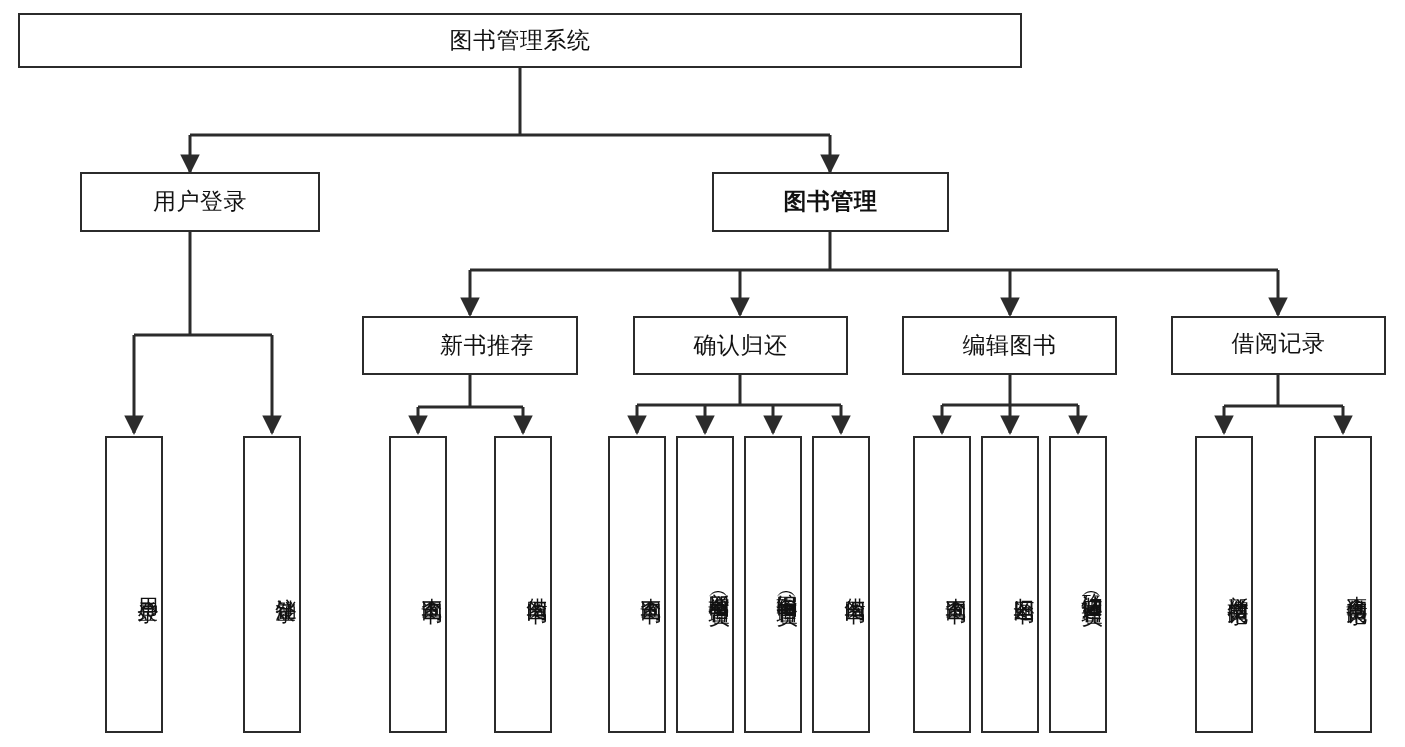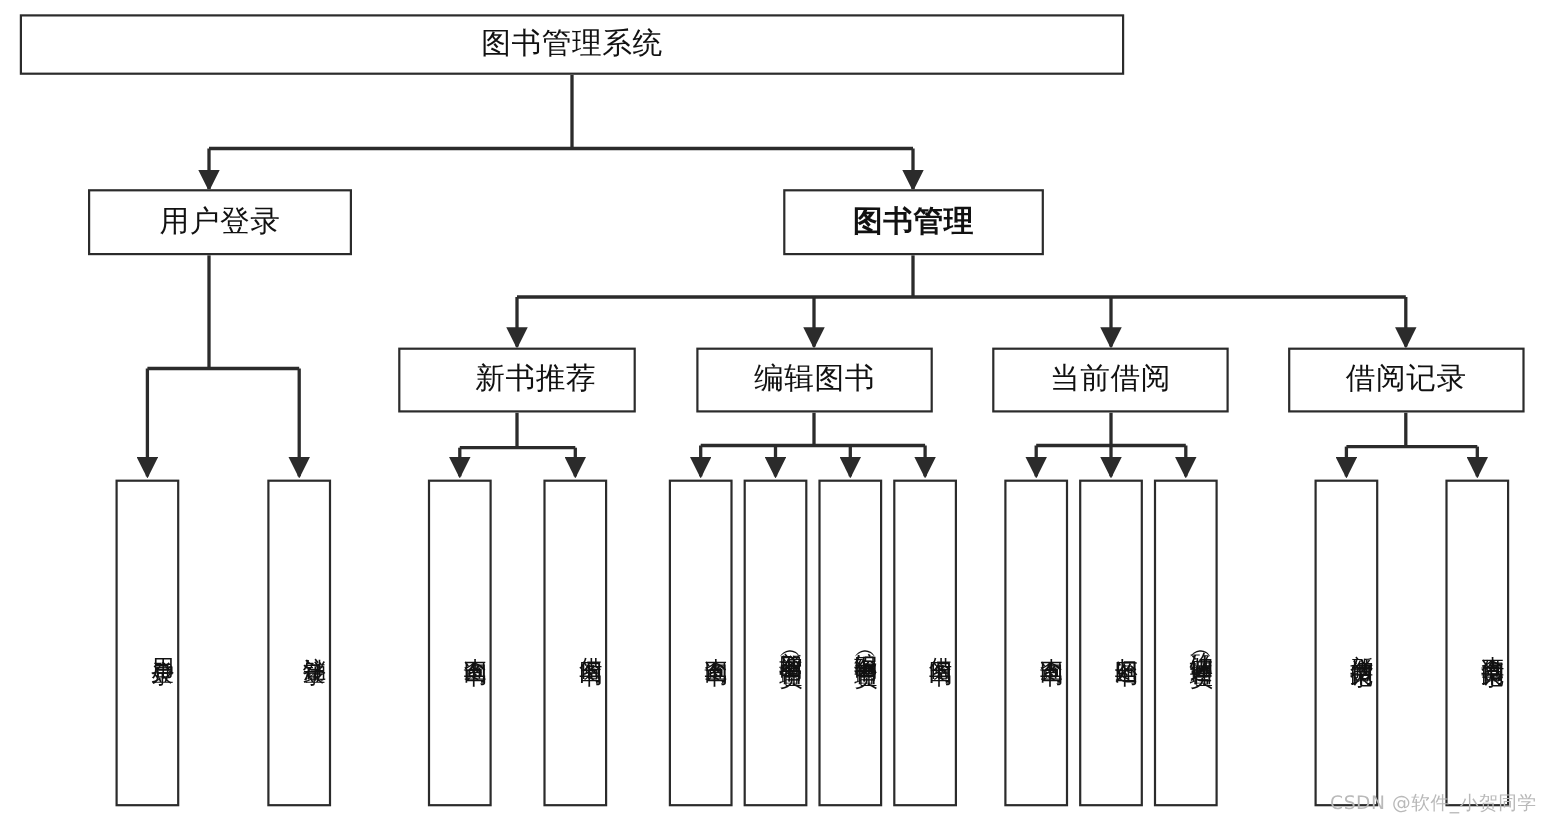--- a/index.html
+++ b/index.html
@@ -31,21 +31,21 @@
     position: absolute;
     box-sizing: border-box;
     background: #ffffff;
     border: 2px solid #2b2b2b;
     display: flex;
     align-items: center;
     justify-content: center;
     color: #111111;
   }
   .node.horiz {
-    font-size: 27px;
+    font-size: 23px;
     letter-spacing: 0.5px;
     line-height: 1.2;
   }
   .node.vert {
     writing-mode: vertical-rl;
     text-orientation: upright;
     font-size: 21px;
     letter-spacing: 2px;
     line-height: 1.25;
     padding: 6px 0;
@@ -137,26 +137,26 @@
     <span class="node-label">用户登录</span>
   </div>
   <div class="node horiz" style="left:712px; top:172px; width:237px; height:60px;font-weight:bold;">
     <span class="node-label">图书管理</span>
   </div>
 
   <div class="node horiz" style="left:362px; top:316px; width:216px; height:59px;padding-left:34px;">
     <span class="node-label">新书推荐</span>
   </div>
   <div class="node horiz" style="left:633px; top:316px; width:215px; height:59px;">
+    <span class="node-label">确认归还</span>
+  </div>
+  <div class="node horiz" style="left:902px; top:316px; width:215px; height:59px;">
     <span class="node-label">编辑图书</span>
   </div>
-  <div class="node horiz" style="left:902px; top:316px; width:215px; height:59px;">
-    <span class="node-label">当前借阅</span>
-  </div>
-  <div class="node horiz" style="left:1171px; top:316px; width:215px; height:59px;">
+  <div class="node horiz" style="left:1171px; top:316px; width:215px; height:59px;font-family:Liberation Mono, monospace;">
     <span class="node-label">借阅记录</span>
   </div>
 
   <div class="node vert" style="left:105px; top:436px; width:58px; height:297px;">
     <span class="vlabel">用户登录</span>
   </div>
   <div class="node vert" style="left:243px; top:436px; width:58px; height:297px;">
     <span class="vlabel">注销登录</span>
   </div>
 
@@ -190,15 +190,14 @@
     <span class="vlabel">确认归还（管理员）</span>
   </div>
 
   <div class="node vert" style="left:1195px; top:436px; width:58px; height:297px;">
     <span class="vlabel">新增借阅记录</span>
   </div>
   <div class="node vert" style="left:1314px; top:436px; width:58px; height:297px;">
     <span class="vlabel">查询借阅记录</span>
   </div>
 
-  <div id="watermark">CSDN @软件_小贺同学</div>
 
 </div>
 
 </body></html>

